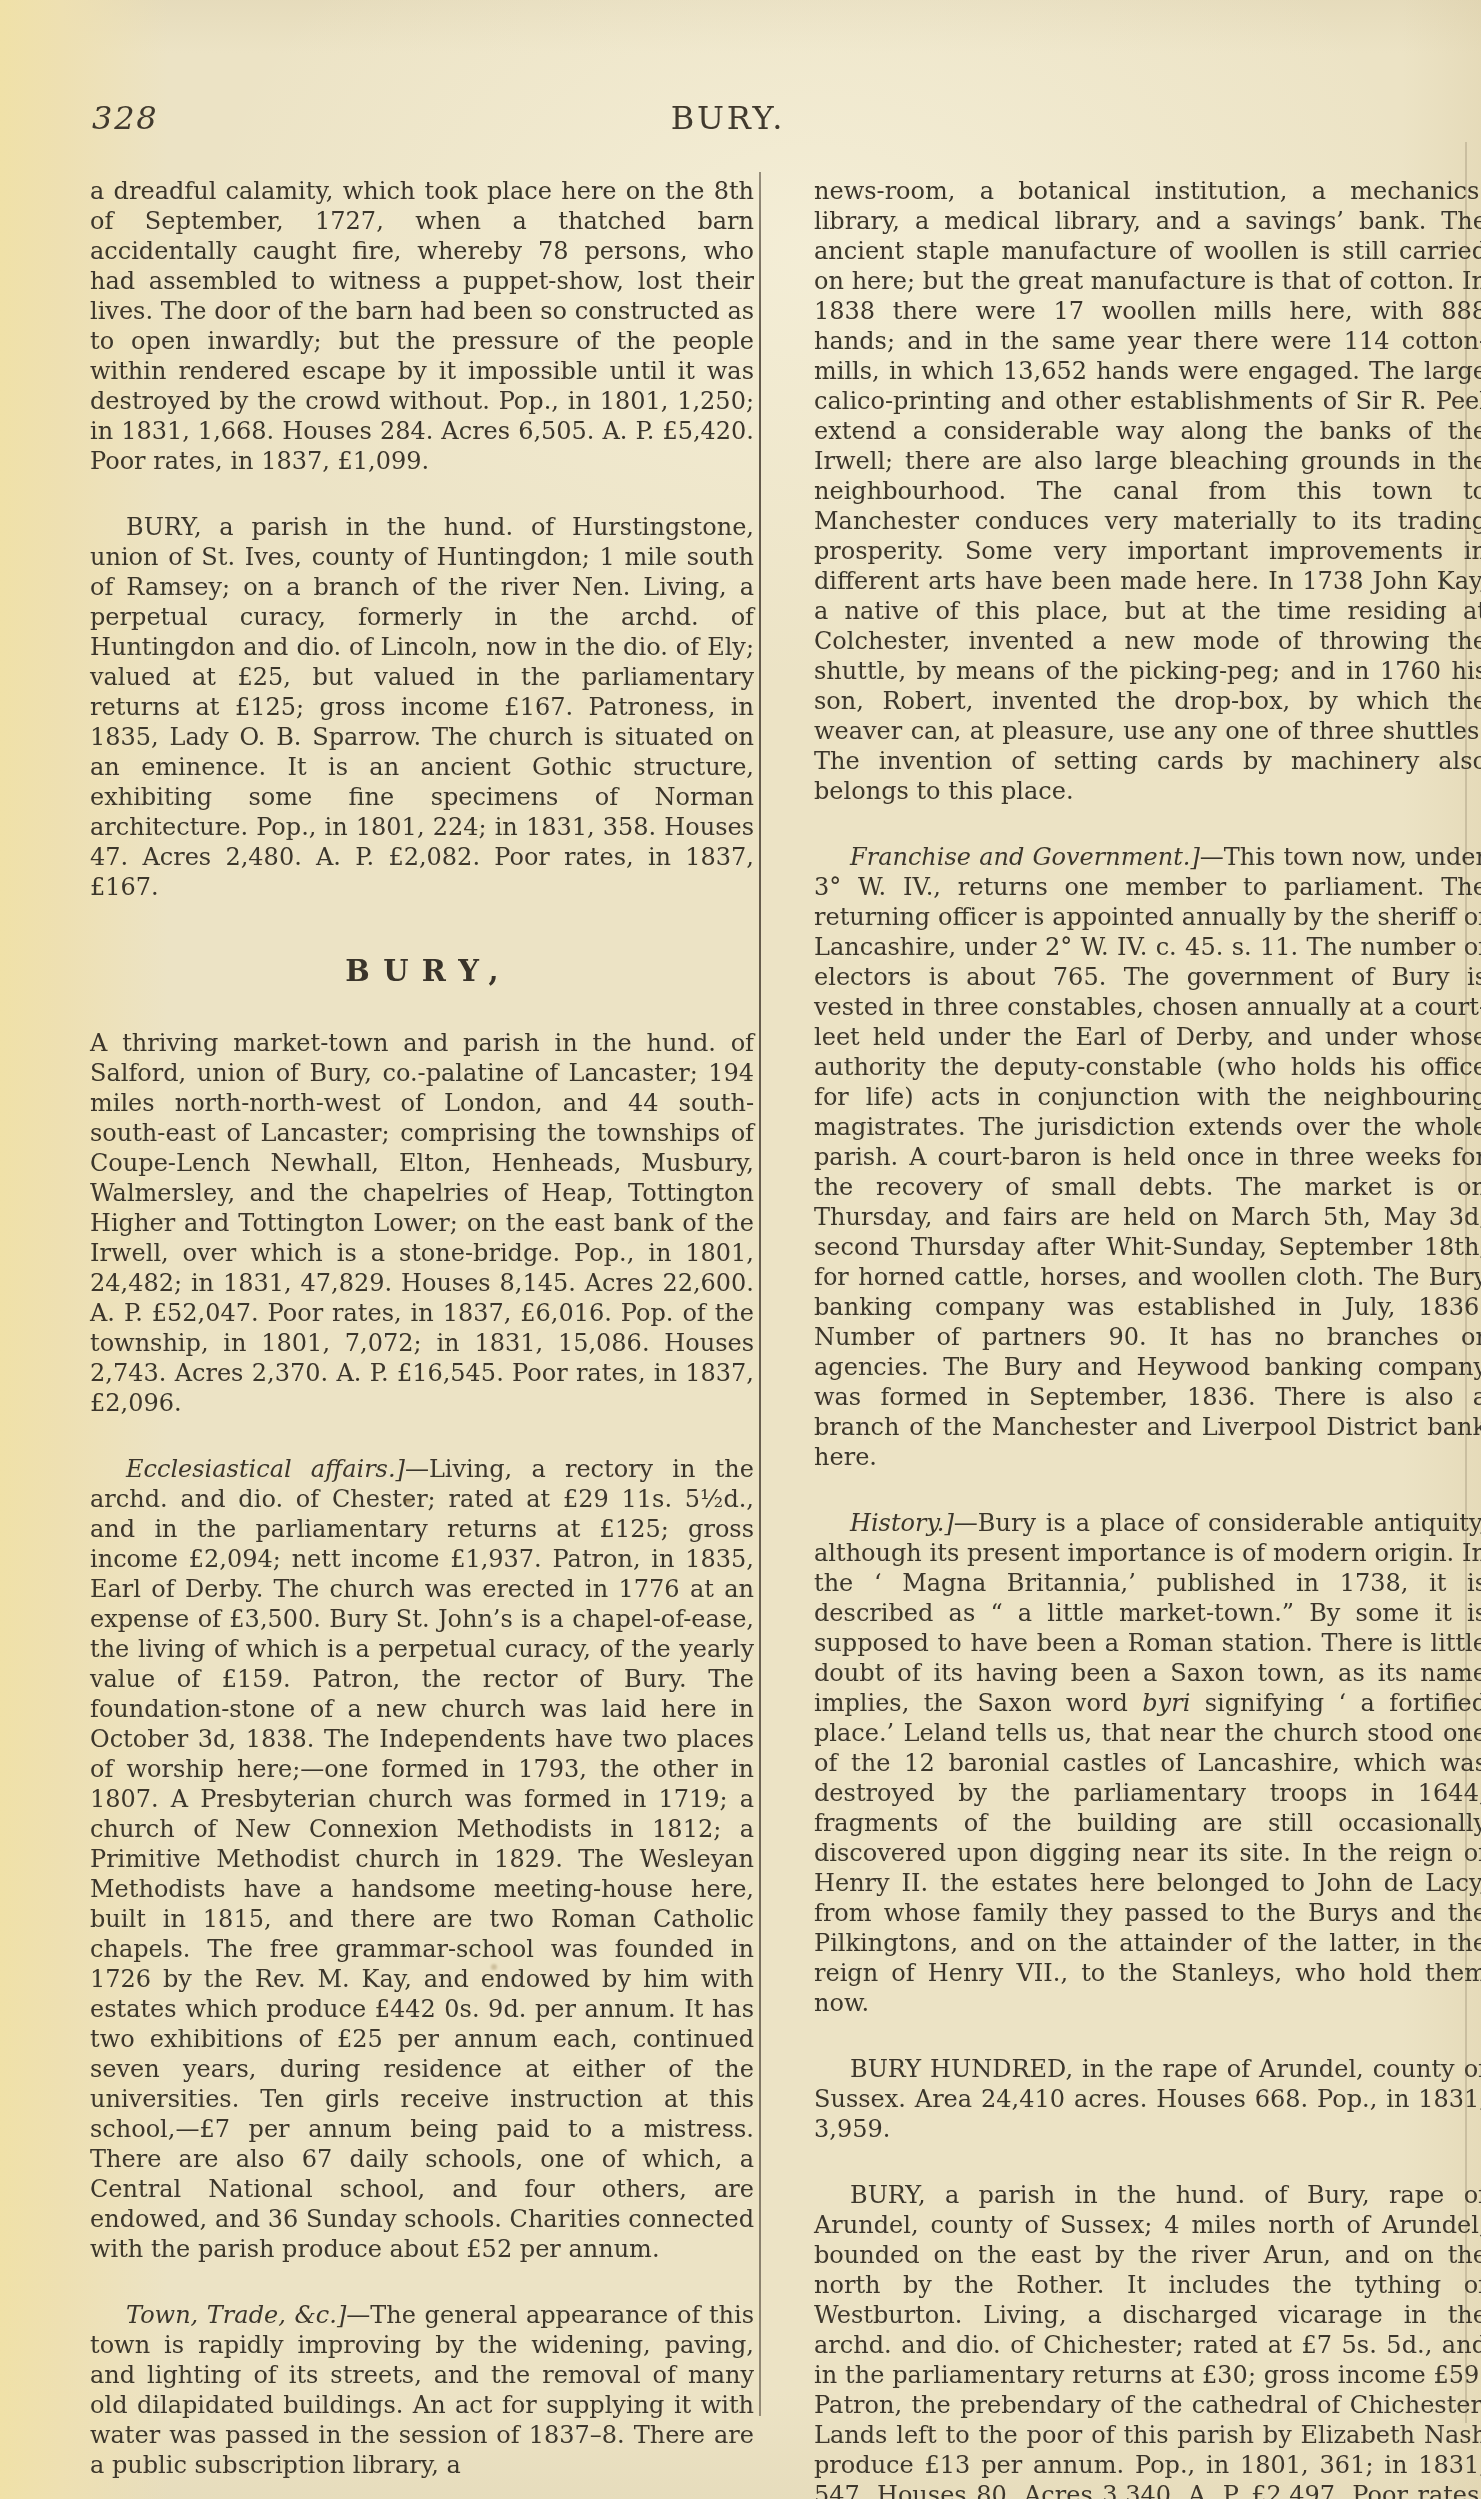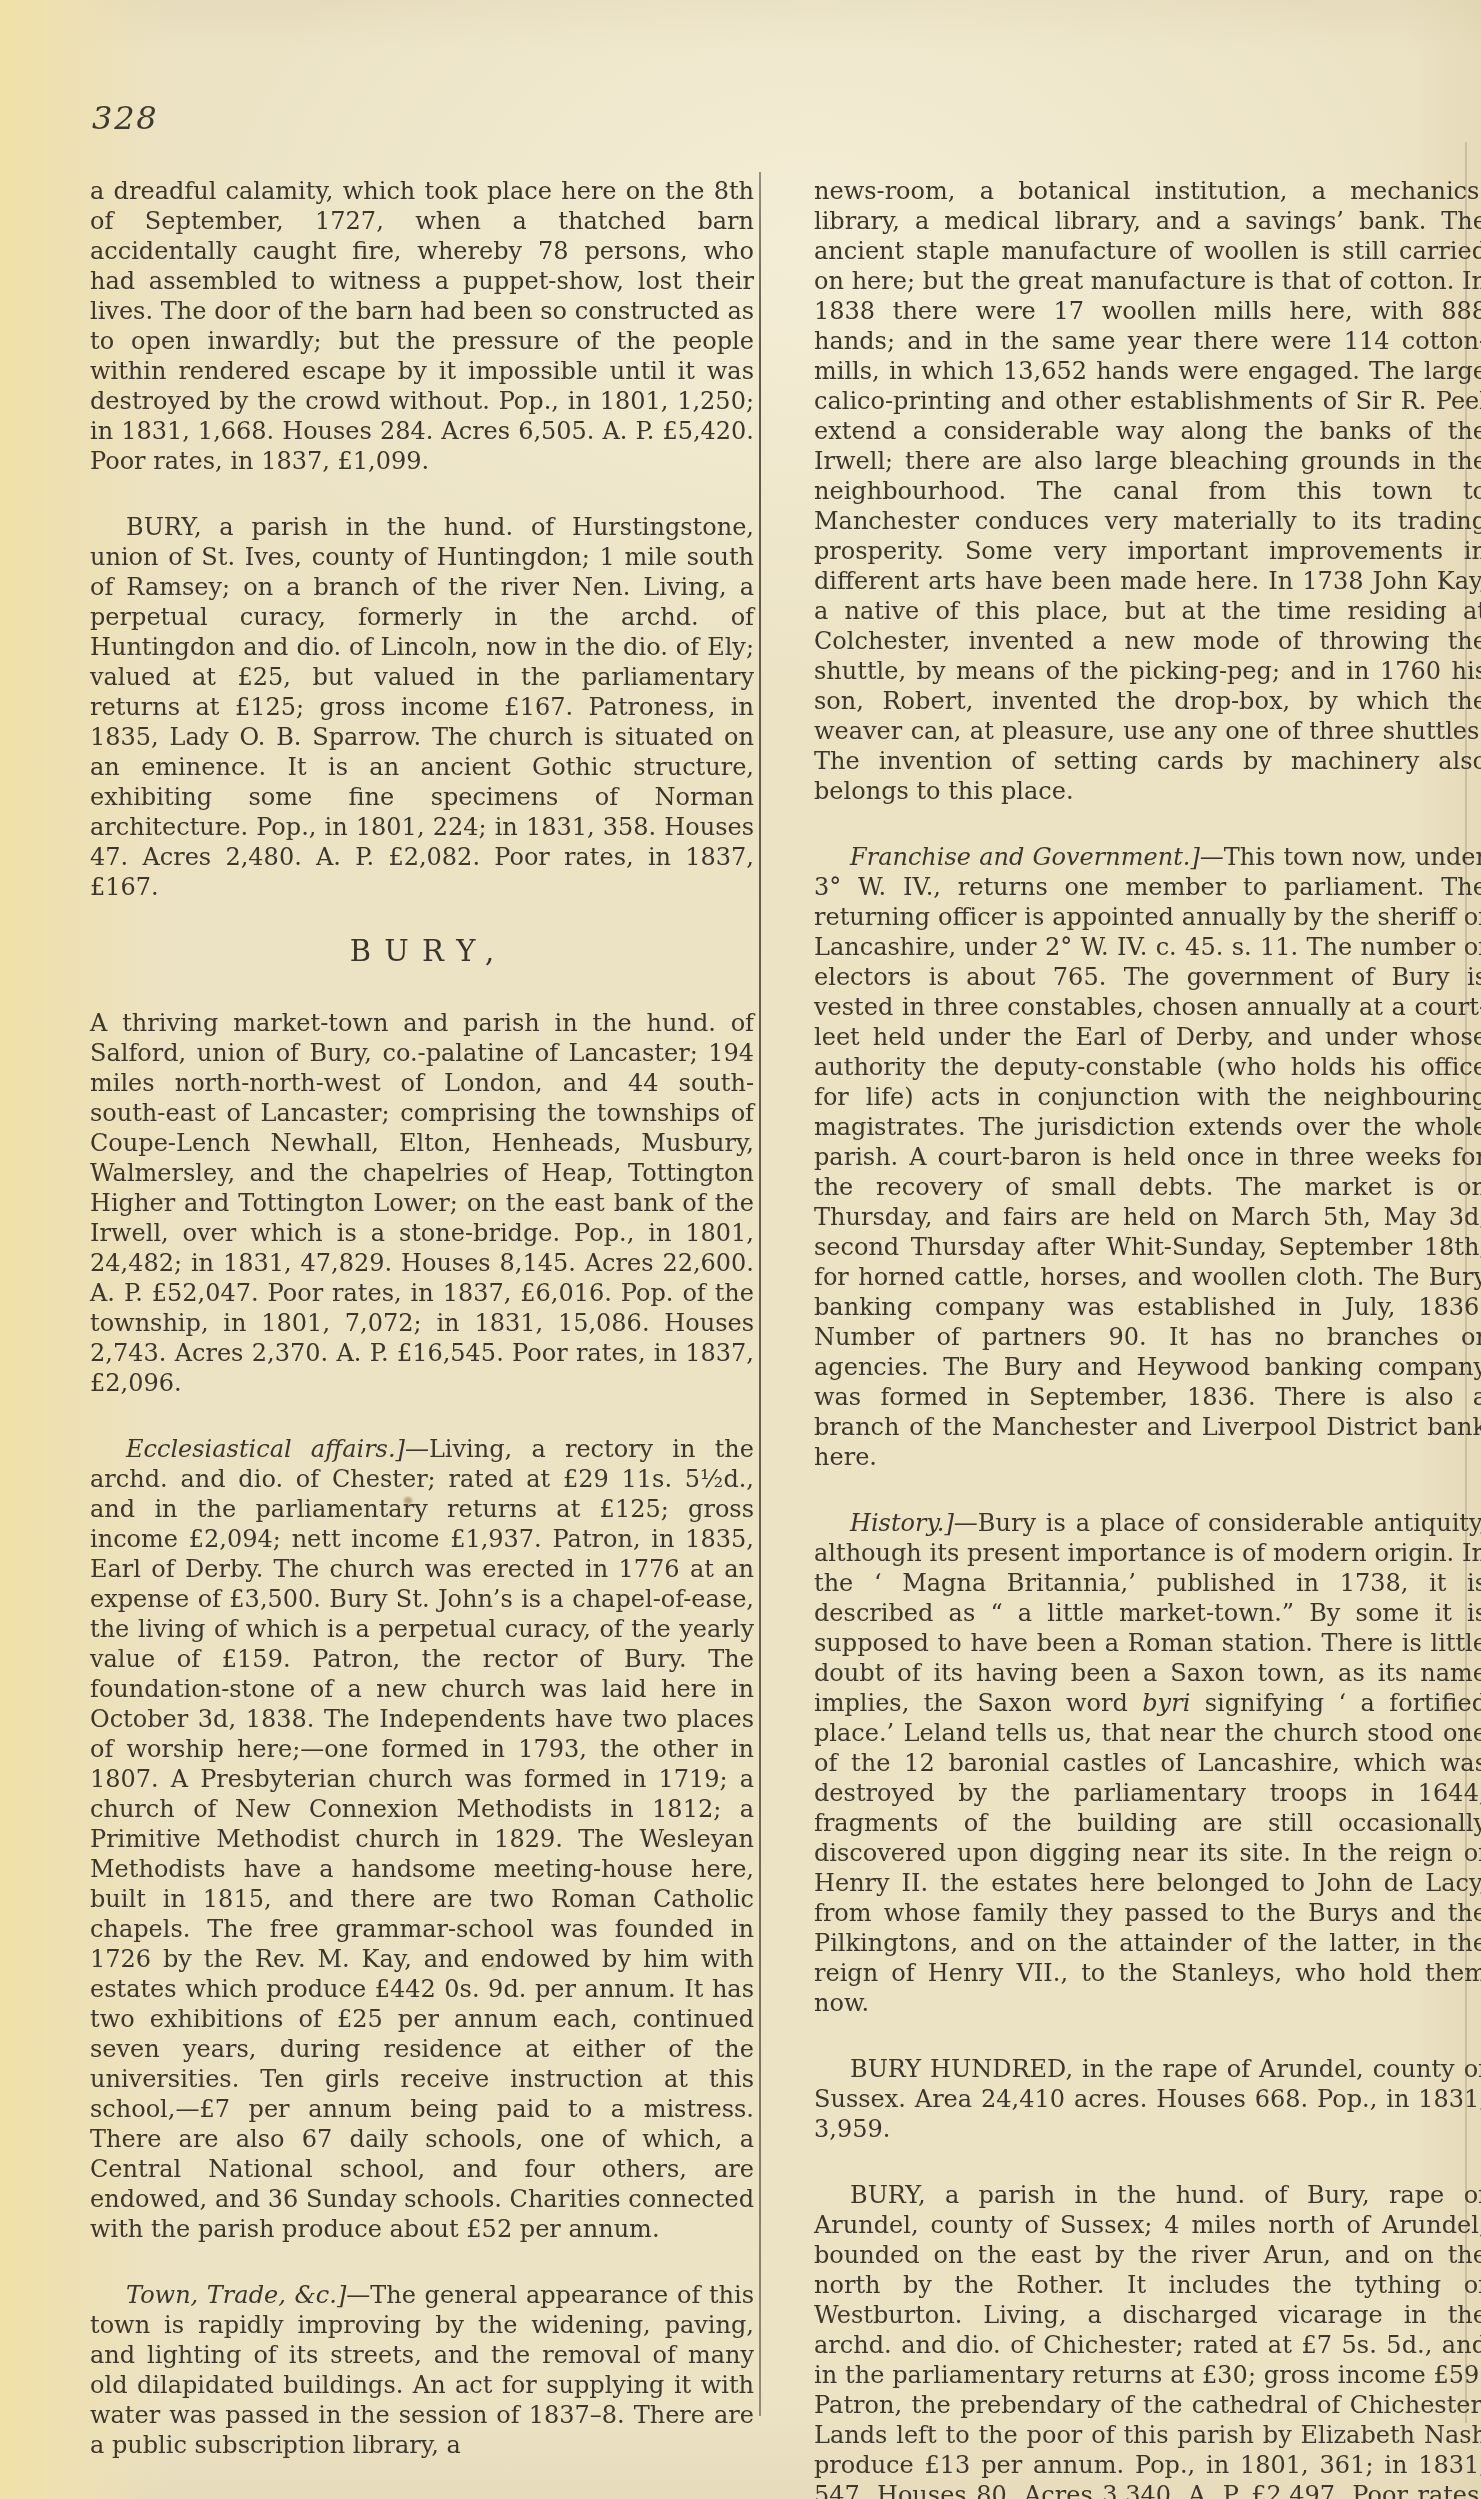--- a/index.html
+++ b/index.html
@@ -40,26 +40,26 @@
     text-align:justify;
     color:var(--ink);
   }
   .col-left{left:90px;width:664px;}
   .col-right{left:814px;width:673px;}
   .col p{margin:0;padding:0;}
   .col p.ind{text-indent:36px;margin-top:36px;}
   .lead{font-style:italic;}
   .it{font-style:italic;}
   .entry-heading{
-    font-weight:normal;
+    font-weight:bold;
     font-size:29px;line-height:32px;
     text-align:center;
     letter-spacing:13.3px;
     text-indent:13.3px;
-    margin:33px 0 41px 0;
+    margin:53px 0 41px 0;
     color:#3a342a;
   }
   .divider{
     position:absolute;left:759px;top:172px;
     width:1.8px;height:2244px;
     background:linear-gradient(180deg,
       rgba(74,64,52,0.55) 0%,
       rgba(74,64,52,0.85) 8%,
       rgba(74,64,52,0.8) 70%,
       rgba(74,64,52,0.55) 100%);
@@ -77,20 +77,21 @@
   .speck-2{left:491px;top:1964px;width:6.2px;height:6.2px;filter:blur(0.9px);opacity:.6;}
   .speck-3{left:1101px;top:1032px;width:5.3px;height:5.3px;filter:blur(0.9px);opacity:.5;}
 </style>
 </head>
 <body>
 
 <div class="page">
 
   <div class="page-header">
     <span class="page-number">328</span>
+    <span class="running-title">BURY.</span>
   </div>
 
   <div class="col col-left">
     <p><span>a dreadful calamity, which took place here on the 8th of September, 1727, when a thatched barn accidentally caught fire, whereby 78 persons, who had assembled to witness a puppet-show, lost their lives. The door of the barn had been so constructed as to open inwardly; but the pressure of the people within rendered escape by it impossible until it was destroyed by the crowd without. Pop., in 1801, 1,250; in 1831, 1,668. Houses 284. Acres 6,505. A. P. £5,420. Poor rates, in 1837, £1,099.</span></p>
     <p class="ind"><span>BURY, a parish in the hund. of Hurstingstone, union of St. Ives, county of Huntingdon; 1 mile south of Ramsey; on a branch of the river Nen. Living, a perpetual curacy, formerly in the archd. of Huntingdon and dio. of Lincoln, now in the dio. of Ely; valued at £25, but valued in the parliamentary returns at £125; gross income £167. Patroness, in 1835, Lady O. B. Sparrow. The church is situated on an eminence. It is an ancient Gothic structure, exhibiting some fine specimens of Norman architecture. Pop., in 1801, 224; in 1831, 358. Houses 47. Acres 2,480. A. P. £2,082. Poor rates, in 1837, £167.</span></p>
     <h2 class="entry-heading">BURY,</h2>
     <p><span>A thriving market-town and parish in the hund. of Salford, union of Bury, co.-palatine of Lancaster; 194 miles north-north-west of London, and 44 south-south-east of Lancaster; comprising the townships of Coupe-Lench Newhall, Elton, Henheads, Musbury, Walmersley, and the chapelries of Heap, Tottington Higher and Tottington Lower; on the east bank of the Irwell, over which is a stone-bridge. Pop., in 1801, 24,482; in 1831, 47,829. Houses 8,145. Acres 22,600. A. P. £52,047. Poor rates, in 1837, £6,016. Pop. of the township, in 1801, 7,072; in 1831, 15,086. Houses 2,743. Acres 2,370. A. P. £16,545. Poor rates, in 1837, £2,096.</span></p>
     <p class="ind"><span class="lead">Ecclesiastical affairs.]</span><span>—Living, a rectory in the archd. and dio. of Chester; rated at £29 11s. 5½d., and in the parliamentary returns at £125; gross income £2,094; nett income £1,937. Patron, in 1835, Earl of Derby. The church was erected in 1776 at an expense of £3,500. Bury St. John’s is a chapel-of-ease, the living of which is a perpetual curacy, of the yearly value of £159. Patron, the rector of Bury. The foundation-stone of a new church was laid here in October 3d, 1838. The Independents have two places of worship here;—one formed in 1793, the other in 1807. A Presbyterian church was formed in 1719; a church of New Connexion Methodists in 1812; a Primitive Methodist church in 1829. The Wesleyan Methodists have a handsome meeting-house here, built in 1815, and there are two Roman Catholic chapels. The free grammar-school was founded in 1726 by the Rev. M. Kay, and endowed by him with estates which produce £442 0s. 9d. per annum. It has two exhibitions of £25 per annum each, continued seven years, during residence at either of the universities. Ten girls receive instruction at this school,—£7 per annum being paid to a mistress. There are also 67 daily schools, one of which, a Central National school, and four others, are endowed, and 36 Sunday schools. Charities connected with the parish produce about £52 per annum.</span></p>
     <p class="ind"><span class="lead">Town, Trade, &amp;c.]</span><span>—The general appearance of this town is rapidly improving by the widening, paving, and lighting of its streets, and the removal of many old dilapidated buildings. An act for supplying it with water was passed in the session of 1837–8. There are a public subscription library, a</span></p>
   </div>

